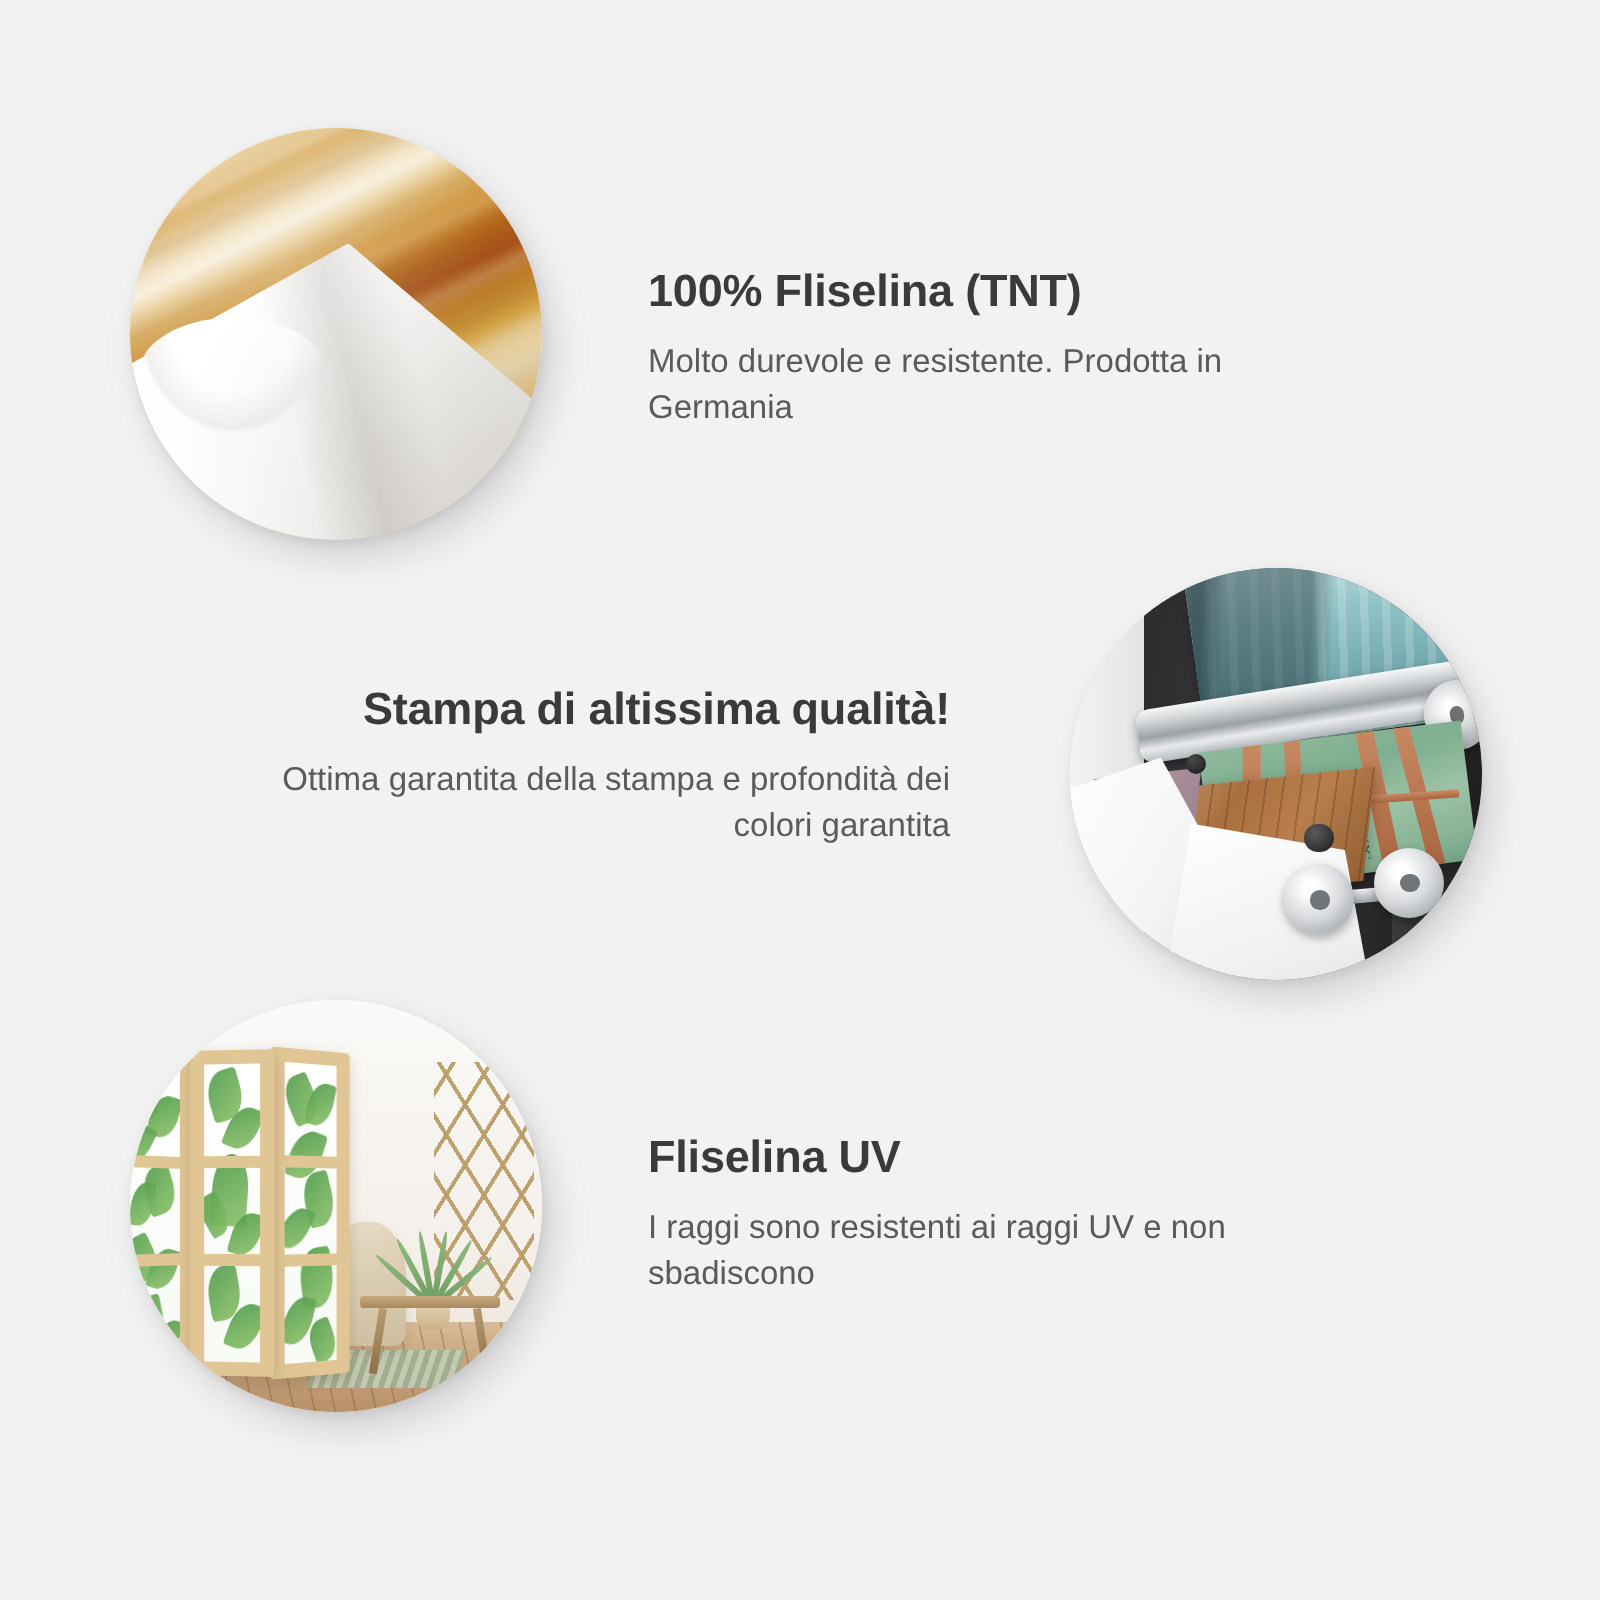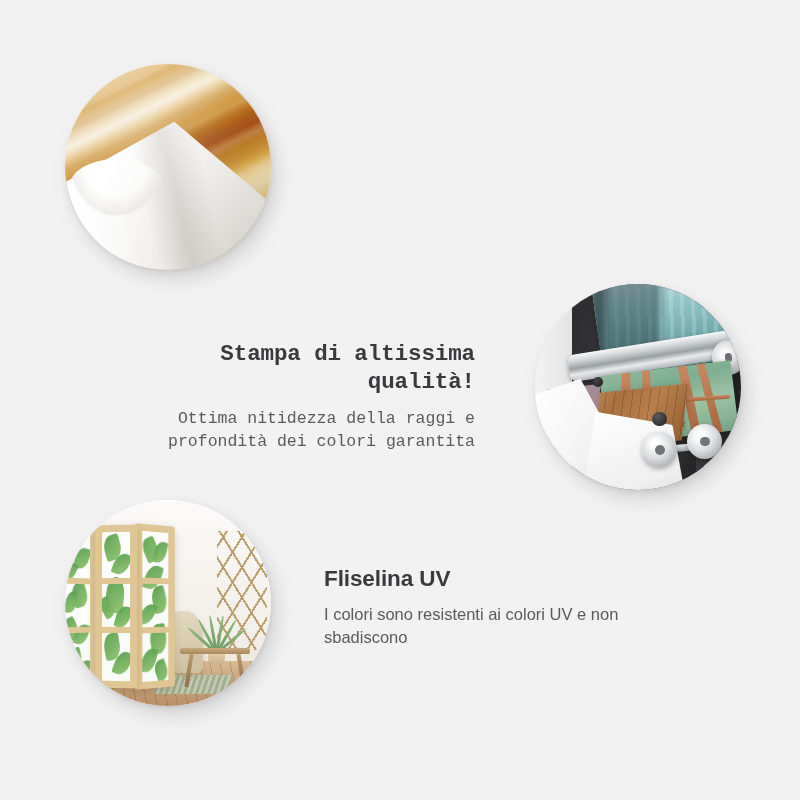--- a/index.html
+++ b/index.html
@@ -282,21 +282,21 @@
     line-height: 1.24;
     margin-bottom: 10px;
   }
   .feature p {
     font-size: 16.5px;
     font-weight: 400;
     color: #5a5a5c;
     line-height: 1.42;
   }
   #f1 { left: 324px; top: 132px; width: 340px; text-align: left; }
-  #f2 { left: 140px; top: 341px; width: 335px; text-align: right; font-family: Liberation Mono, monospace; }
+  #f2 { left: 140px; top: 341px; width: 335px; text-align: right; }
   #f3 { left: 324px; top: 565px; width: 340px; text-align: left; }
 </style>
 </head>
 <body style="background: rgb(242, 242, 242);">
 
 <div class="stage">
 
   <div class="medallion" id="m1">
     <div class="scene">
       <div class="wp-base"></div>
@@ -406,24 +406,28 @@
             <span style="left:0%;top:78%;width:52%;height:16%;transform:rotate(14deg)"></span>
             <span style="left:48%;top:86%;width:50%;height:14%;transform:rotate(-20deg)"></span>
           </div>
           <div class="mullion a"></div>
             <div class="mullion b"></div>
         </div>
       </div>
     </div>
   </div>
 
+  <div class="feature" id="f1">
+    <h2>100% Fliselina (TNT)</h2>
+    <p>Molto durevole e resistente. Prodotta in Germania</p>
+  </div>
 
   <div class="feature" id="f2">
     <h2>Stampa di altissima qualità!</h2>
-    <p>Ottima nitidezza della raggi e profondità dei colori garantita</p>
+    <p>Ottima garantita della stampa e profondità dei colori garantita</p>
   </div>
 
   <div class="feature" id="f3">
     <h2>Fliselina UV</h2>
-    <p>I colori sono resistenti ai colori UV e non sbadiscono</p>
+    <p>I raggi sono resistenti ai raggi UV e non sbadiscono</p>
   </div>
 
 </div>
 
 </body></html>

